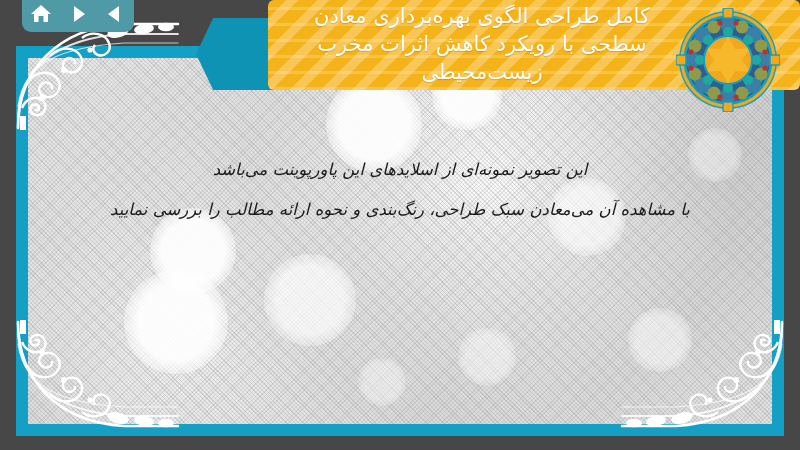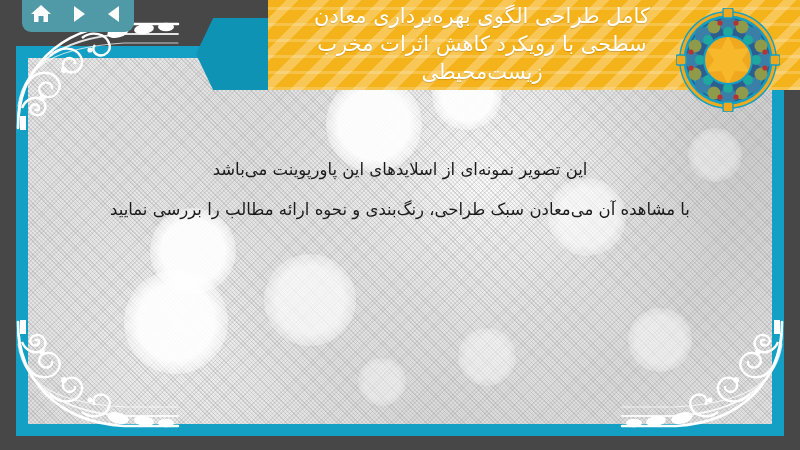--- a/index.html
+++ b/index.html
@@ -52,20 +52,21 @@
     height: 90px;
     background-color: #f5b31b;
     background-image:
       repeating-linear-gradient(-45deg,
         rgba(255,255,255,.26) 0 9px,
         rgba(255,255,255,0) 9px 22px),
       repeating-linear-gradient(0deg,
         rgba(255,255,255,.20) 0 3px,
         rgba(255,255,255,0) 3px 16px);
     z-index: 20;
+    border-radius: 6px;
   }
   #title-text {
     position: absolute;
     inset: 0;
     padding: 3px 118px 0 14px;
     box-sizing: border-box;
     color: #ffffff;
     font-size: 21px;
     line-height: 1.33;
     text-align: center;
@@ -149,21 +150,21 @@
     top: 92px;
     padding: 0 42px;
     box-sizing: border-box;
     text-align: center;
     direction: rtl;
     color: #1a1a1a;
     font-size: 16.5px;
     line-height: 2.42;
     z-index: 15;
   }
-  #body-text div { white-space: nowrap; }
+  #body-text div { white-space: nowrap; font-style: italic; }
 
   
   #medallion {
     position: absolute;
     left: 676px;
     top: 8px;
     width: 104px;
     height: 104px;
     z-index: 30;
   }

